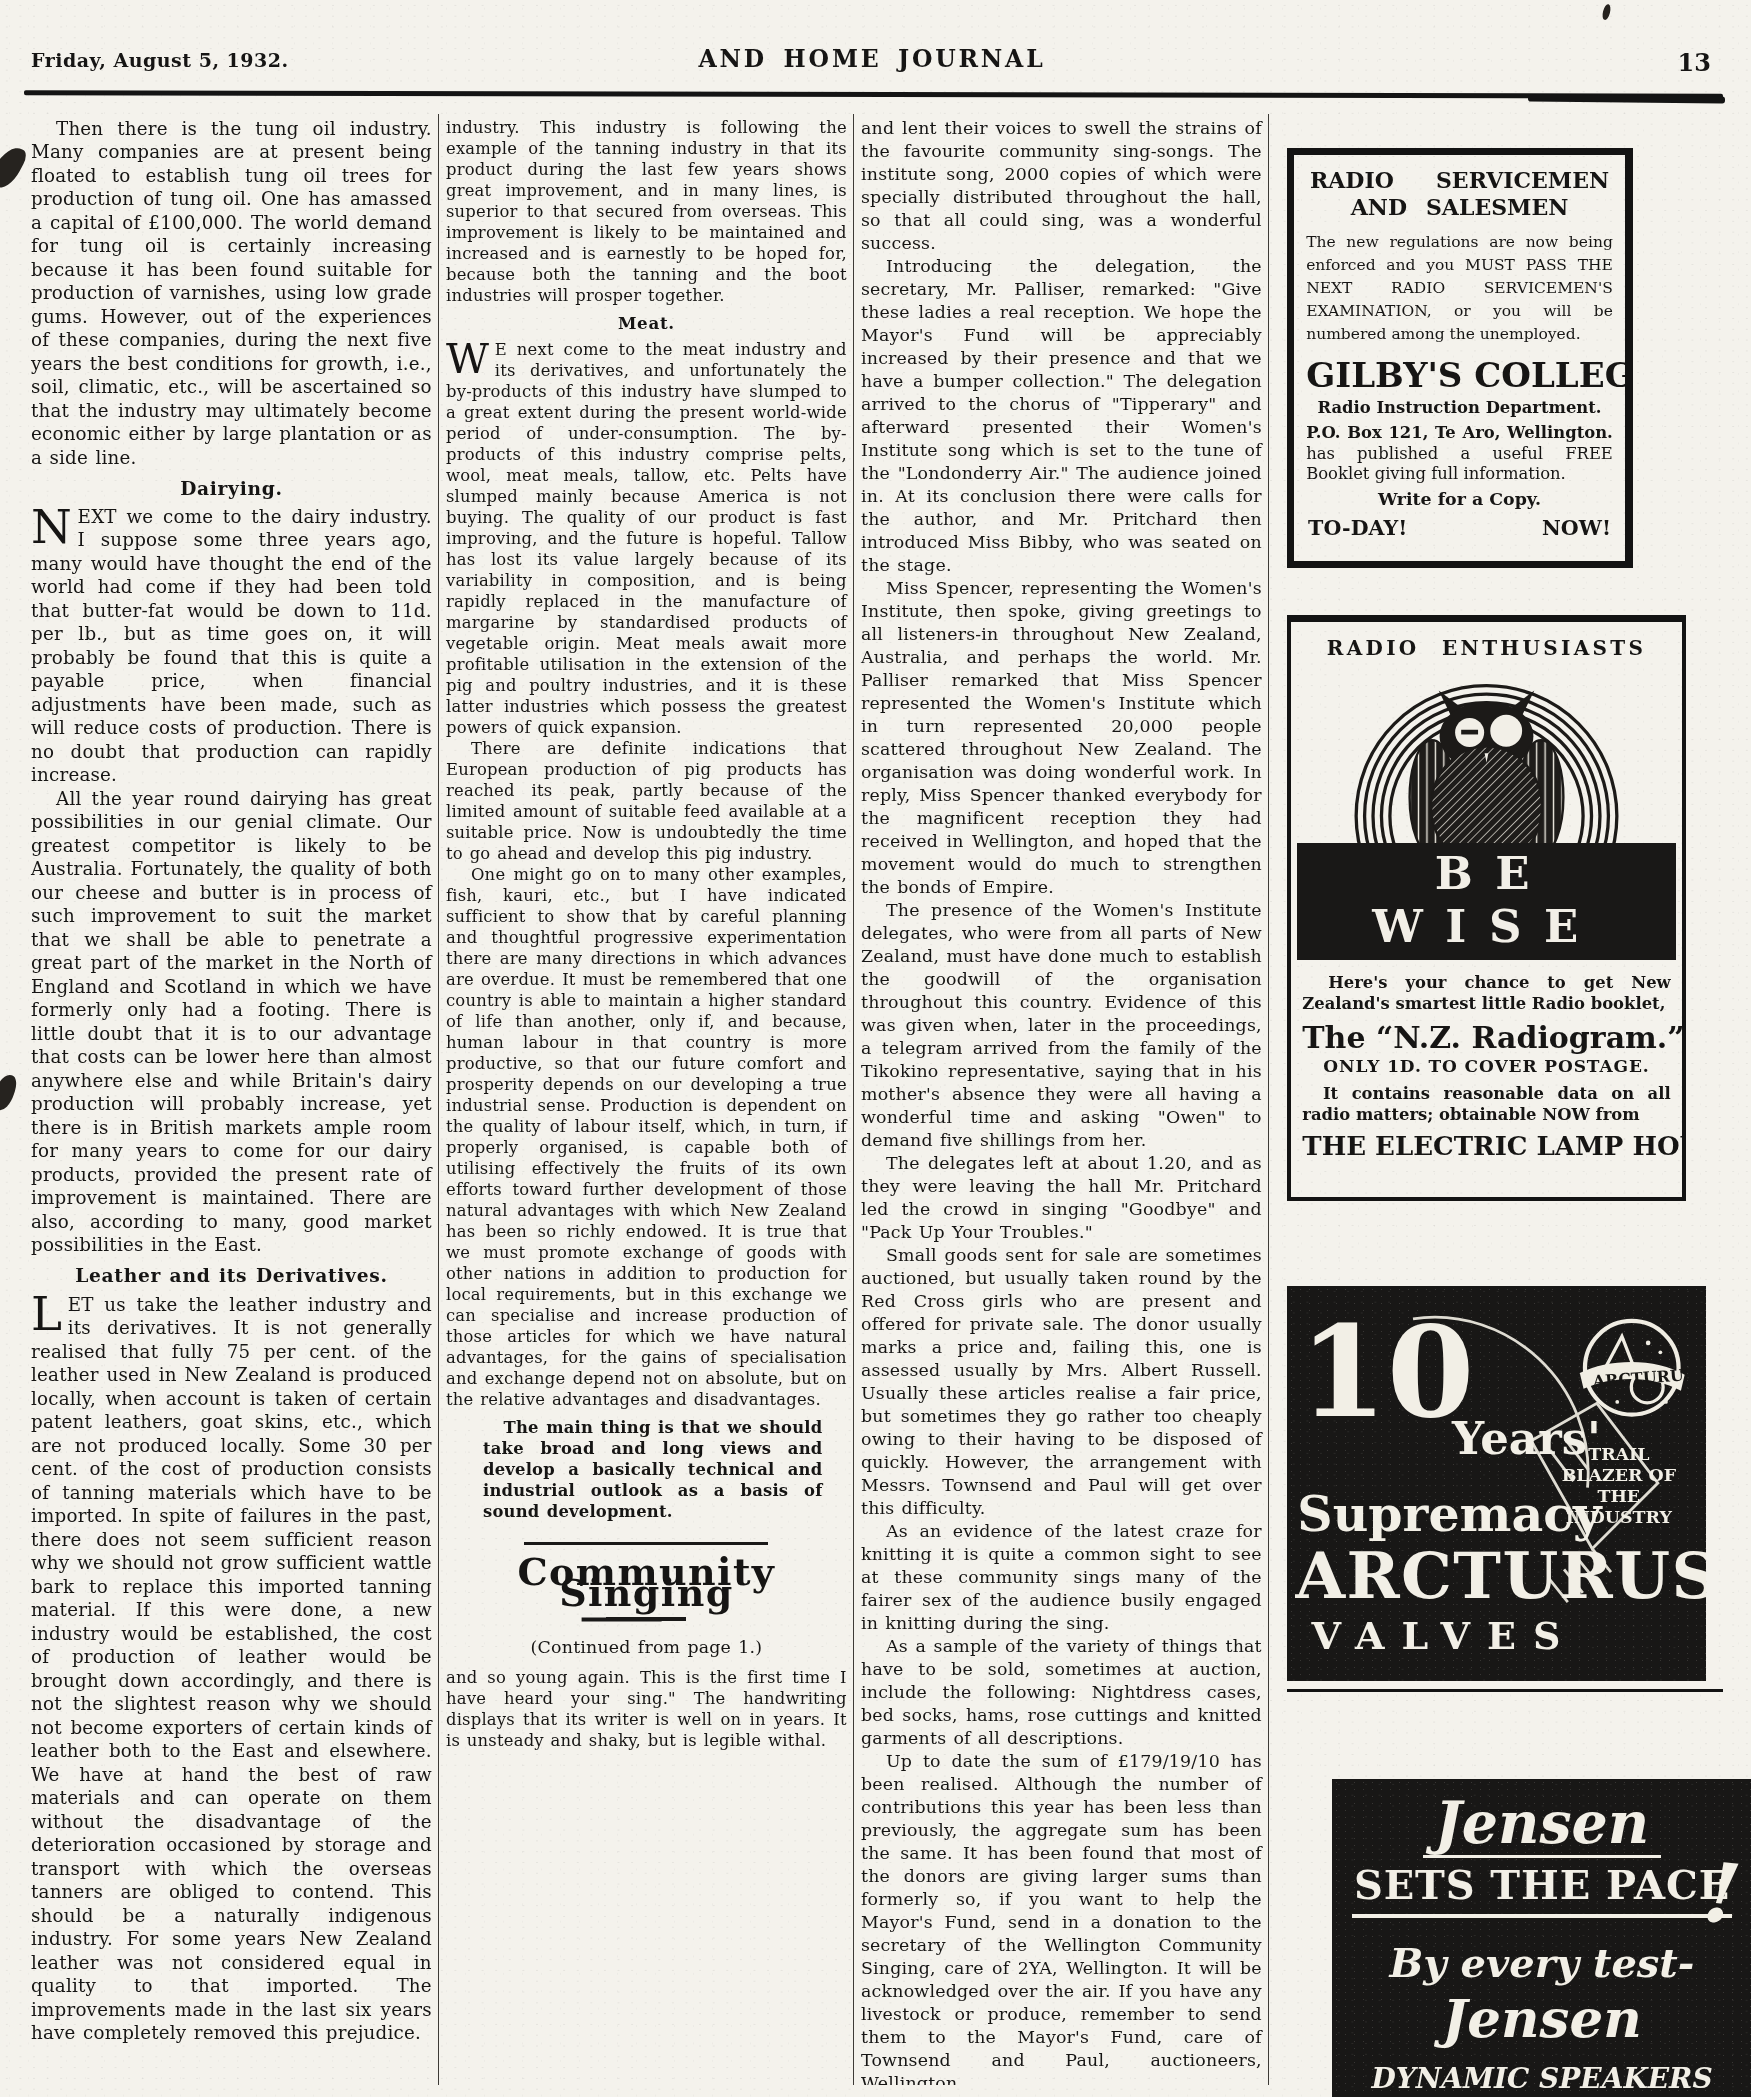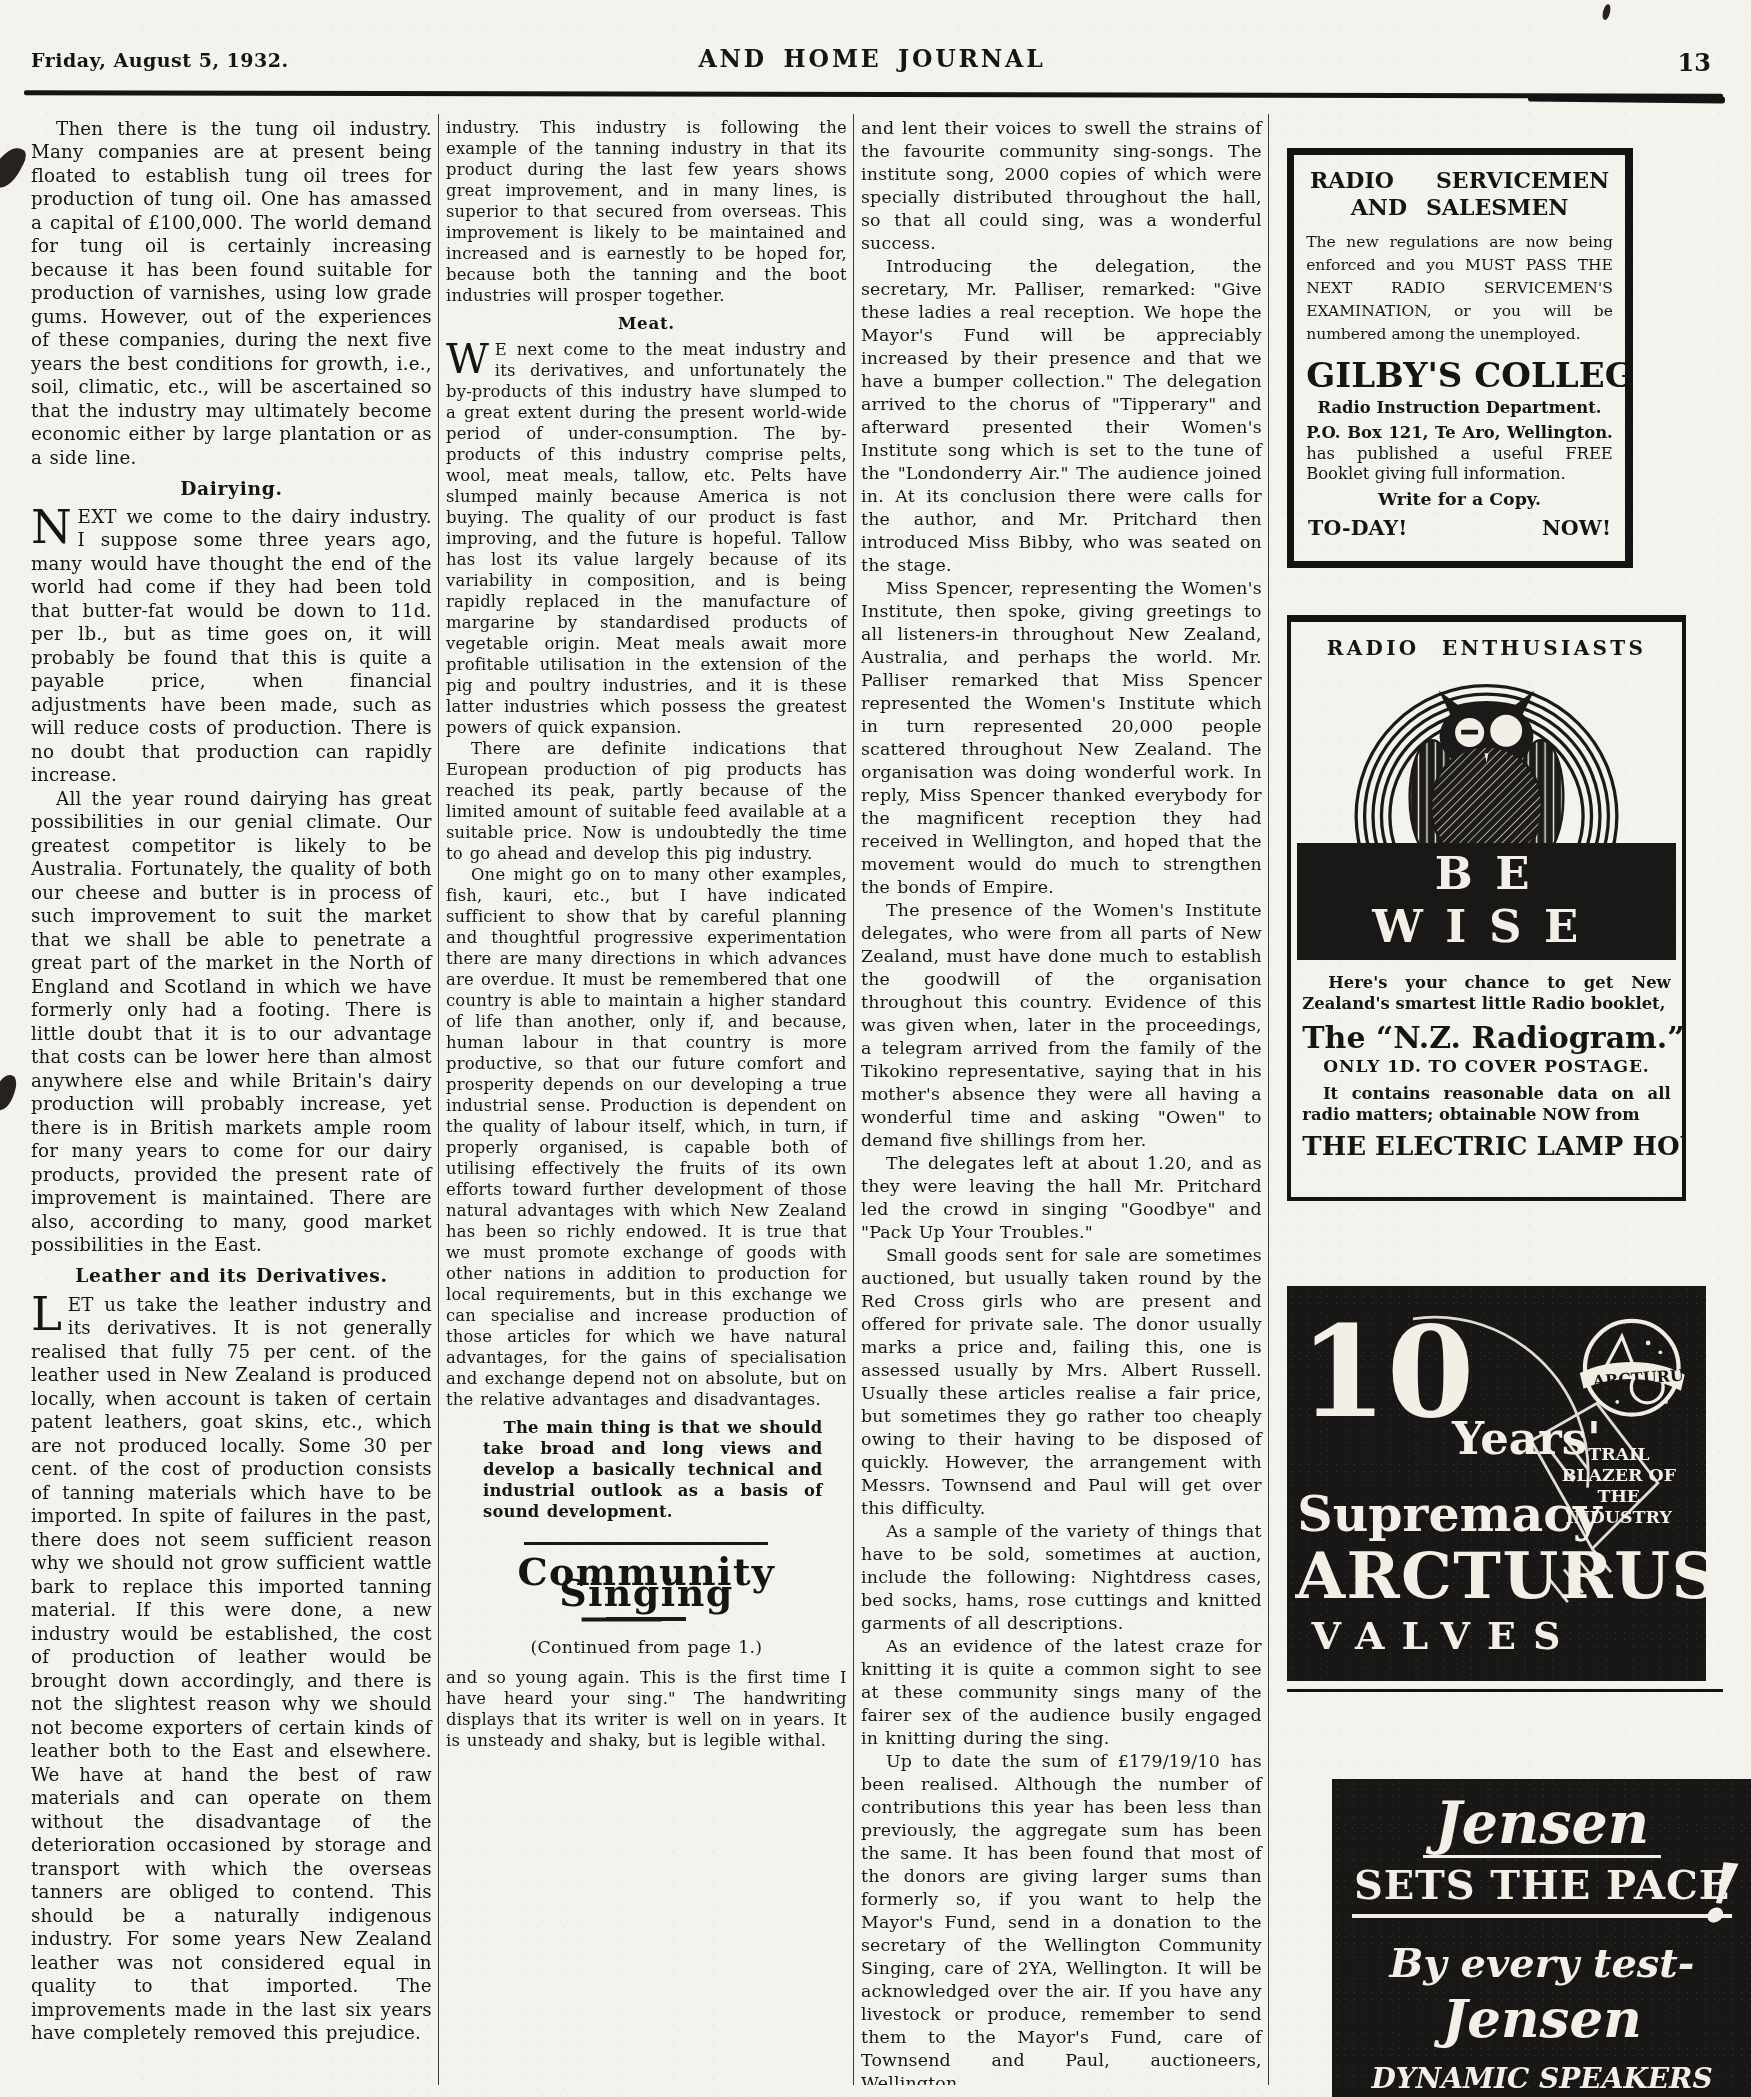--- a/index.html
+++ b/index.html
@@ -122,22 +122,22 @@
       <p class="continued">(Continued from page 1.)</p>
       <p class="para noindent">and so young again. This is the first time I have heard your sing." The handwriting displays that its writer is well on in years. It is unsteady and shaky, but is legible withal.</p>
     </div>
   <div class="text-col col-c">
       <p class="para noindent">and lent their voices to swell the strains of the favourite community sing-songs. The institute song, 2000 copies of which were specially distributed throughout the hall, so that all could sing, was a wonderful success.</p>
       <p class="para">Introducing the delegation, the secretary, Mr. Palliser, remarked: "Give these ladies a real reception. We hope the Mayor's Fund will be appreciably increased by their presence and that we have a bumper collection." The delegation arrived to the chorus of "Tipperary" and afterward presented their Women's Institute song which is set to the tune of the "Londonderry Air." The audience joined in. At its conclusion there were calls for the author, and Mr. Pritchard then introduced Miss Bibby, who was seated on the stage.</p>
       <p class="para">Miss Spencer, representing the Women's Institute, then spoke, giving greetings to all listeners-in throughout New Zealand, Australia, and perhaps the world. Mr. Palliser remarked that Miss Spencer represented the Women's Institute which in turn represented 20,000 people scattered throughout New Zealand. The organisation was doing wonderful work. In reply, Miss Spencer thanked everybody for the magnificent reception they had received in Wellington, and hoped that the movement would do much to strengthen the bonds of Empire.</p>
       <p class="para">The presence of the Women's Institute delegates, who were from all parts of New Zealand, must have done much to establish the goodwill of the organisation throughout this country. Evidence of this was given when, later in the proceedings, a telegram arrived from the family of the Tikokino representative, saying that in his mother's absence they were all having a wonderful time and asking "Owen" to demand five shillings from her.</p>
       <p class="para">The delegates left at about 1.20, and as they were leaving the hall Mr. Pritchard led the crowd in singing "Goodbye" and "Pack Up Your Troubles."</p>
       <p class="para">Small goods sent for sale are sometimes auctioned, but usually taken round by the Red Cross girls who are present and offered for private sale. The donor usually marks a price and, failing this, one is assessed usually by Mrs. Albert Russell. Usually these articles realise a fair price, but sometimes they go rather too cheaply owing to their having to be disposed of quickly. However, the arrangement with Messrs. Townsend and Paul will get over this difficulty.</p>
+      <p class="para">As an evidence of the latest craze for knitting it is quite a common sight to see at these community sings many of the fairer sex of the audience busily engaged in knitting during the sing.</p>
       <p class="para">As a sample of the variety of things that have to be sold, sometimes at auction, include the following: Nightdress cases, bed socks, hams, rose cuttings and knitted garments of all descriptions.</p>
-      <p class="para">As an evidence of the latest craze for knitting it is quite a common sight to see at these community sings many of the fairer sex of the audience busily engaged in knitting during the sing.</p>
       <p class="para">Up to date the sum of £179/19/10 has been realised. Although the number of contributions this year has been less than previously, the aggregate sum has been the same. It has been found that most of the donors are giving larger sums than formerly so, if you want to help the Mayor's Fund, send in a donation to the secretary of the Wellington Community Singing, care of 2YA, Wellington. It will be acknowledged over the air. If you have any livestock or produce, remember to send them to the Mayor's Fund, care of Townsend and Paul, auctioneers, Wellington.</p>
     </div>
 </div>
 
 <div class="ads-col">
 
   <div class="ad ad-gilbys">
     <div class="gilby-h1">
       <span>RADIO</span>
       <span>SERVICEMEN</span>

